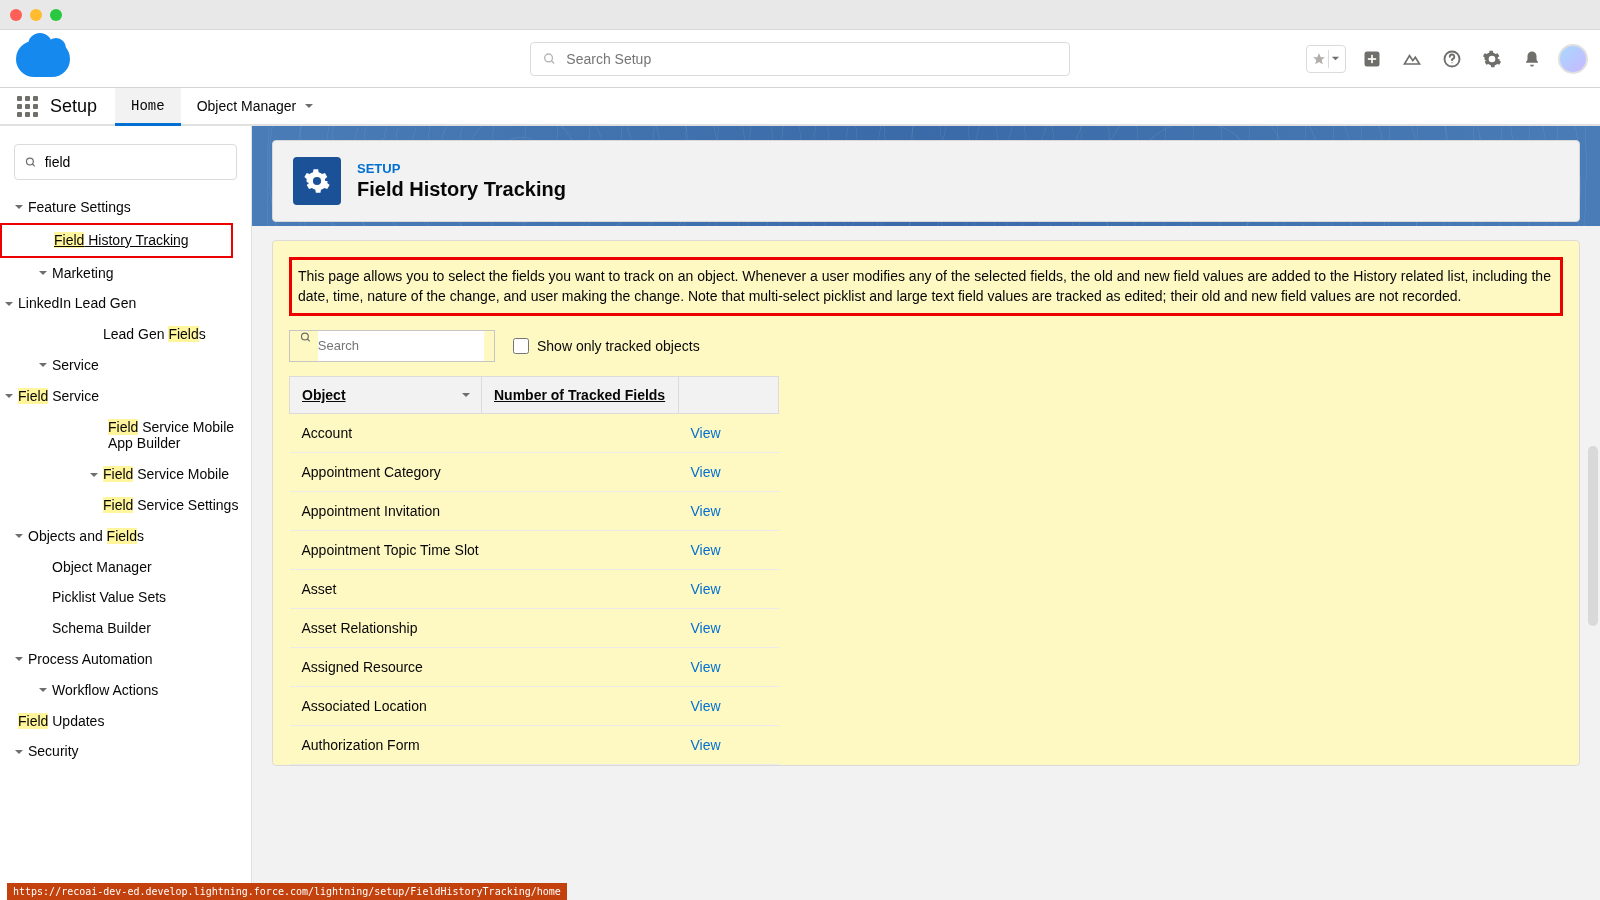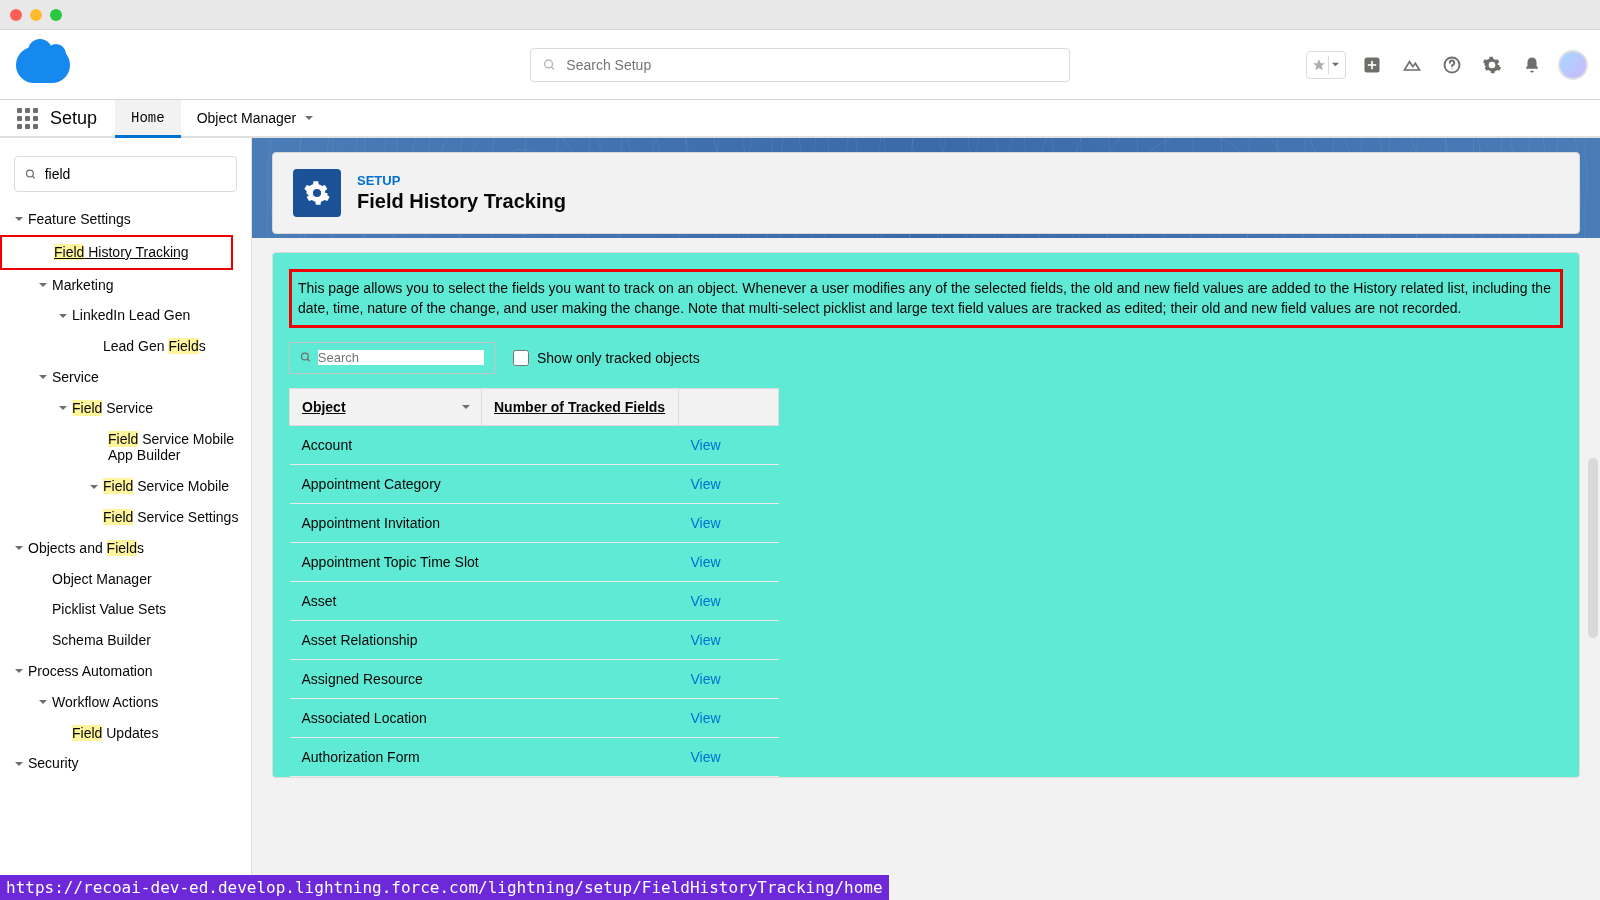--- a/index.html
+++ b/index.html
@@ -1,21 +1,21 @@
 <!DOCTYPE html>
 <html><head>
 <meta charset="utf-8">
 <style>
 * { box-sizing: border-box; margin: 0; padding: 0; }
 body { font-family: -apple-system, BlinkMacSystemFont, "Segoe UI", Helvetica, Arial, sans-serif; font-size: 13px; color: #080707; background: #fff; overflow: hidden; width: 1600px; height: 900px; position: relative; }
 
 .mac-titlebar { height: 30px; background: #e8e8e8; display: flex; align-items: center; padding: 0 10px; border-bottom: 1px solid #d8d8d8; }
 .mac-dot { width: 12px; height: 12px; border-radius: 50%; margin-right: 8px; }
 
-.global-header { height: 70px; background: #fff; border-bottom: 1px solid #d4d4d4; display: flex; align-items: center; padding: 8px 12px; position: relative; }
+.global-header { height: 58px; background: #fff; border-bottom: 1px solid #d4d4d4; display: flex; align-items: center; padding: 8px 12px; position: relative; }
 .sf-cloud { width: 54px; height: 36px; background: #1589ee; border-radius: 22px; position: relative; margin-left: 4px; }
 .sf-cloud::before { content:''; position:absolute; width:24px; height:24px; background:#1589ee; border-radius:50%; top:-8px; left:12px;}
 .sf-cloud::after { content:''; position:absolute; width:20px; height:20px; background:#1589ee; border-radius:50%; top:-3px; left:30px;}
 .global-search { position: absolute; left: 50%; transform: translateX(-50%); width: 540px; height: 34px; border: 1px solid #dddbda; border-radius: 4px; display: flex; align-items: center; padding: 0 12px; background:#fff;}
 .global-search svg { opacity: .5; margin-right: 10px;}
 .global-search input { border: none; outline: none; font-size: 14px; width: 100%; color:#706e6b;}
 .global-actions { margin-left: auto; display: flex; align-items: center; gap: 12px; }
 .ga-btn { width: 28px; height: 28px; display: flex; align-items: center; justify-content: center; color: #706e6b; border-radius: 4px; }
 .ga-star { width: 40px; height: 28px; border:1px solid #dddbda; border-radius:4px; display:flex; align-items:center; justify-content:center; gap:0;}
 .ga-star .divider{width:1px;height:18px;background:#dddbda;margin:0 2px;}
@@ -33,56 +33,56 @@
 .workspace { display: flex; height: calc(900px - 30px - 58px - 38px); }
 
 .sidebar { width: 252px; border-right: 1px solid #e0e0e0; padding: 10px 0 0; overflow-y: auto; }
 .quick-find { margin: 8px 14px 12px; height: 36px; border: 1px solid #dddbda; border-radius: 4px; display:flex; align-items:center; padding:0 10px;}
 .quick-find input { border:none; outline:none; font-size:14px; width:100%; margin-left:8px;}
 .tree-item { display:flex; align-items:center; padding: 7px 6px 7px 0; font-size: 14px; cursor:pointer; line-height:1.2;}
 .tree-item .chev { width:18px; display:flex; justify-content:center; color:#706e6b; flex-shrink:0;}
 .tree-label { flex:1; }
 .depth-0 { padding-left: 10px; }
 .depth-1 { padding-left: 34px; }
-.depth-2 { padding-left: 54px; }
+.depth-2 { }
 .depth-3 { padding-left: 72px; margin-left: 13px; }
 .depth-4 { padding-left: 90px; }
 .leaf .chev { visibility:hidden;}
 .hl { background: #fff59d; }
 .redbox-nav { border: 2px solid #ed0000; margin-right: 18px; }
 .redbox-nav .tree-label { text-decoration: underline; }
 
 .main { flex: 1; background: #f3f2f2; overflow-y: auto; padding: 0; position:relative;}
 .topo { height: 100px; background:
   repeating-radial-gradient(circle at 20% 40%, rgba(255,255,255,.06) 0, rgba(255,255,255,.06) 1px, transparent 1px, transparent 28px),
   repeating-radial-gradient(circle at 70% 60%, rgba(255,255,255,.06) 0, rgba(255,255,255,.06) 1px, transparent 1px, transparent 32px),
   linear-gradient(90deg,#4a7cb8,#3a6ba8,#4a7cb8);
   padding: 14px 20px 0;}
 .page-header { background: #f3f2f2; border: 1px solid #d8d8d8; border-radius: 4px; padding: 16px 20px; display:flex; align-items:center; gap:16px;}
 .ph-icon { width: 48px; height: 48px; background: #1b5297; border-radius: 4px; display:flex; align-items:center; justify-content:center; color:#fff;}
 .ph-label { font-size: 13px; color: #0070d2; font-weight:600; }
 .ph-title { font-size: 20px; font-weight: 700; color:#080707; margin-top:2px;}
 
-.content-card { background:#5eead4; margin: 14px 20px; border:1px solid #dddbda; border-radius:4px; padding: 16px 0 0;}
+.content-card { background:#fef9c3; margin: 14px 20px; border:1px solid #dddbda; border-radius:4px; padding: 16px 0 0;}
 .desc-box { margin: 0 16px 14px; border: 3px solid #ed0000; padding: 6px 6px; font-size: 14px; line-height: 1.45; color:#080707;}
 .toolbar { display:flex; align-items:center; gap: 18px; padding: 0 16px 14px;}
-.small-search { width: 206px; height: 32px; border:1px solid #c8c6c4; border-radius:0; display:flex; align-items:center; padding:0 10px;}
+.small-search { width: 206px; height: 32px; border:1px solid #c8c6c4; border-radius:0; display:flex; padding:0 10px;}
 .small-search input { border:none; outline:none; width:100%; margin-left:6px; font-size:13px;}
 .chk-wrap { display:flex; align-items:center; gap:8px; font-size:14px;}
 .chk-wrap input[type=checkbox]{width:16px;height:16px;}
 
 .obj-table { width: 490px; margin-left:16px; border-collapse: collapse;}
 .obj-table th { background: #f3f2f2; border:1px solid #dddbda; padding: 10px 12px; text-align:left; font-size:14px; font-weight:700; position:relative;text-decoration:underline;}
 .obj-table th:first-child { width: 192px;}
 .obj-table th:last-child { width: 100px;}
 .obj-table .sort-ic { position:absolute; right:10px; top:50%; transform:translateY(-50%); color:#706e6b;}
 .obj-table td { padding: 11px 12px; border-bottom: 1px solid #ecebea; font-size:14px;}
 .obj-table td a { color:#0070d2; text-decoration:none;}
 
-.status-url { position: fixed; bottom: 0; left: 0; background: #6d28d9; color: #fff; font-size: 16px; padding: 3px 6px; font-family: monospace,-apple-system;}
+.status-url { position: fixed; bottom: 0; left: 7px; background: #c2410c; color: #fff; font-size: 10px; padding: 3px 6px; font-family: monospace,-apple-system;}
 .scrollhint { position:absolute; right:2px; top:320px; width:10px; height:180px; background:#c0c0c0; border-radius:5px; opacity:.5;}
 </style>
 </head>
 <body>
 
 <div class="mac-titlebar">
   <div class="mac-dot" style="background:#ff5f57"></div>
   <div class="mac-dot" style="background:#febc2e"></div>
   <div class="mac-dot" style="background:#28c840"></div>
 </div>

